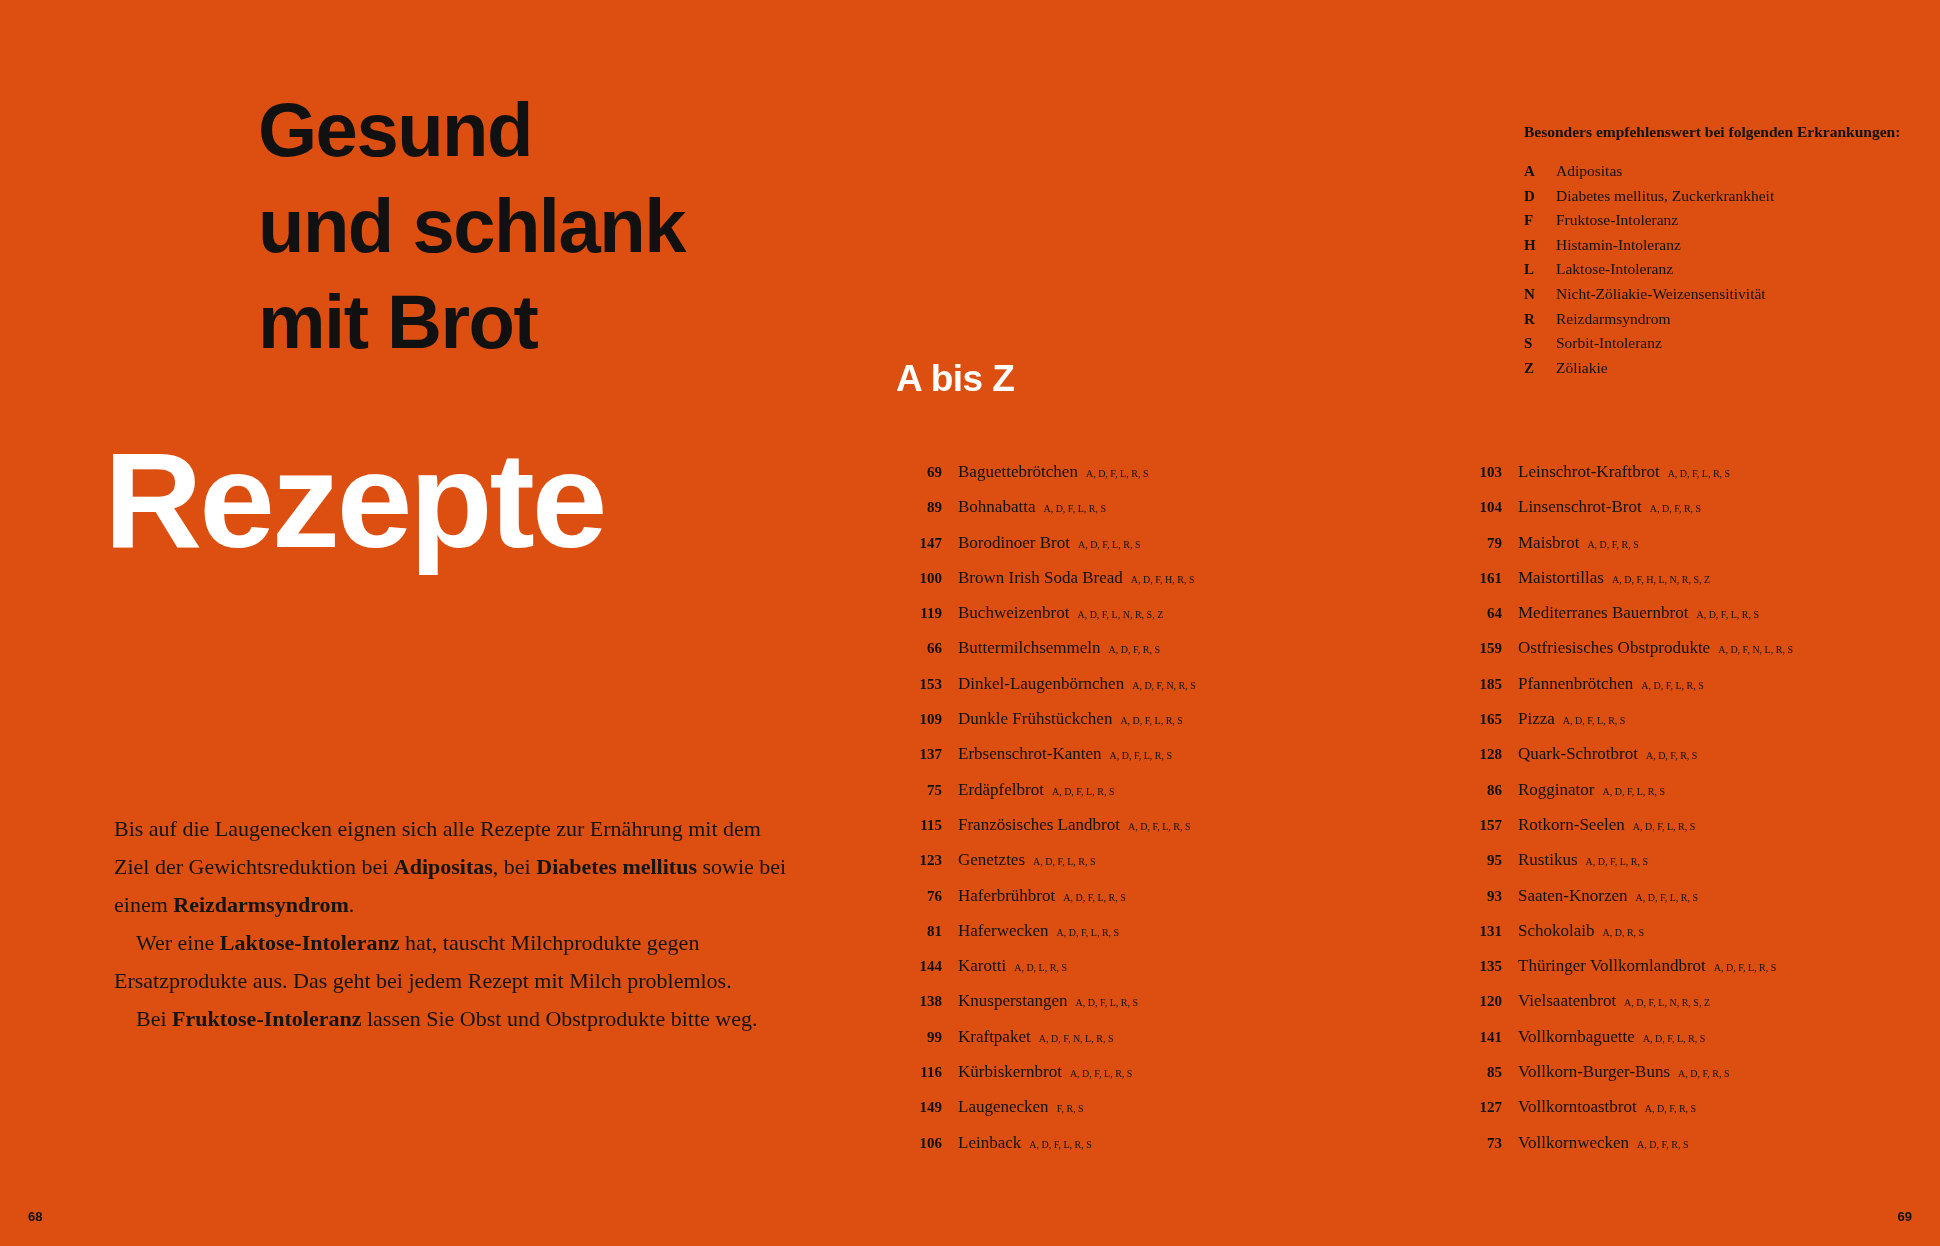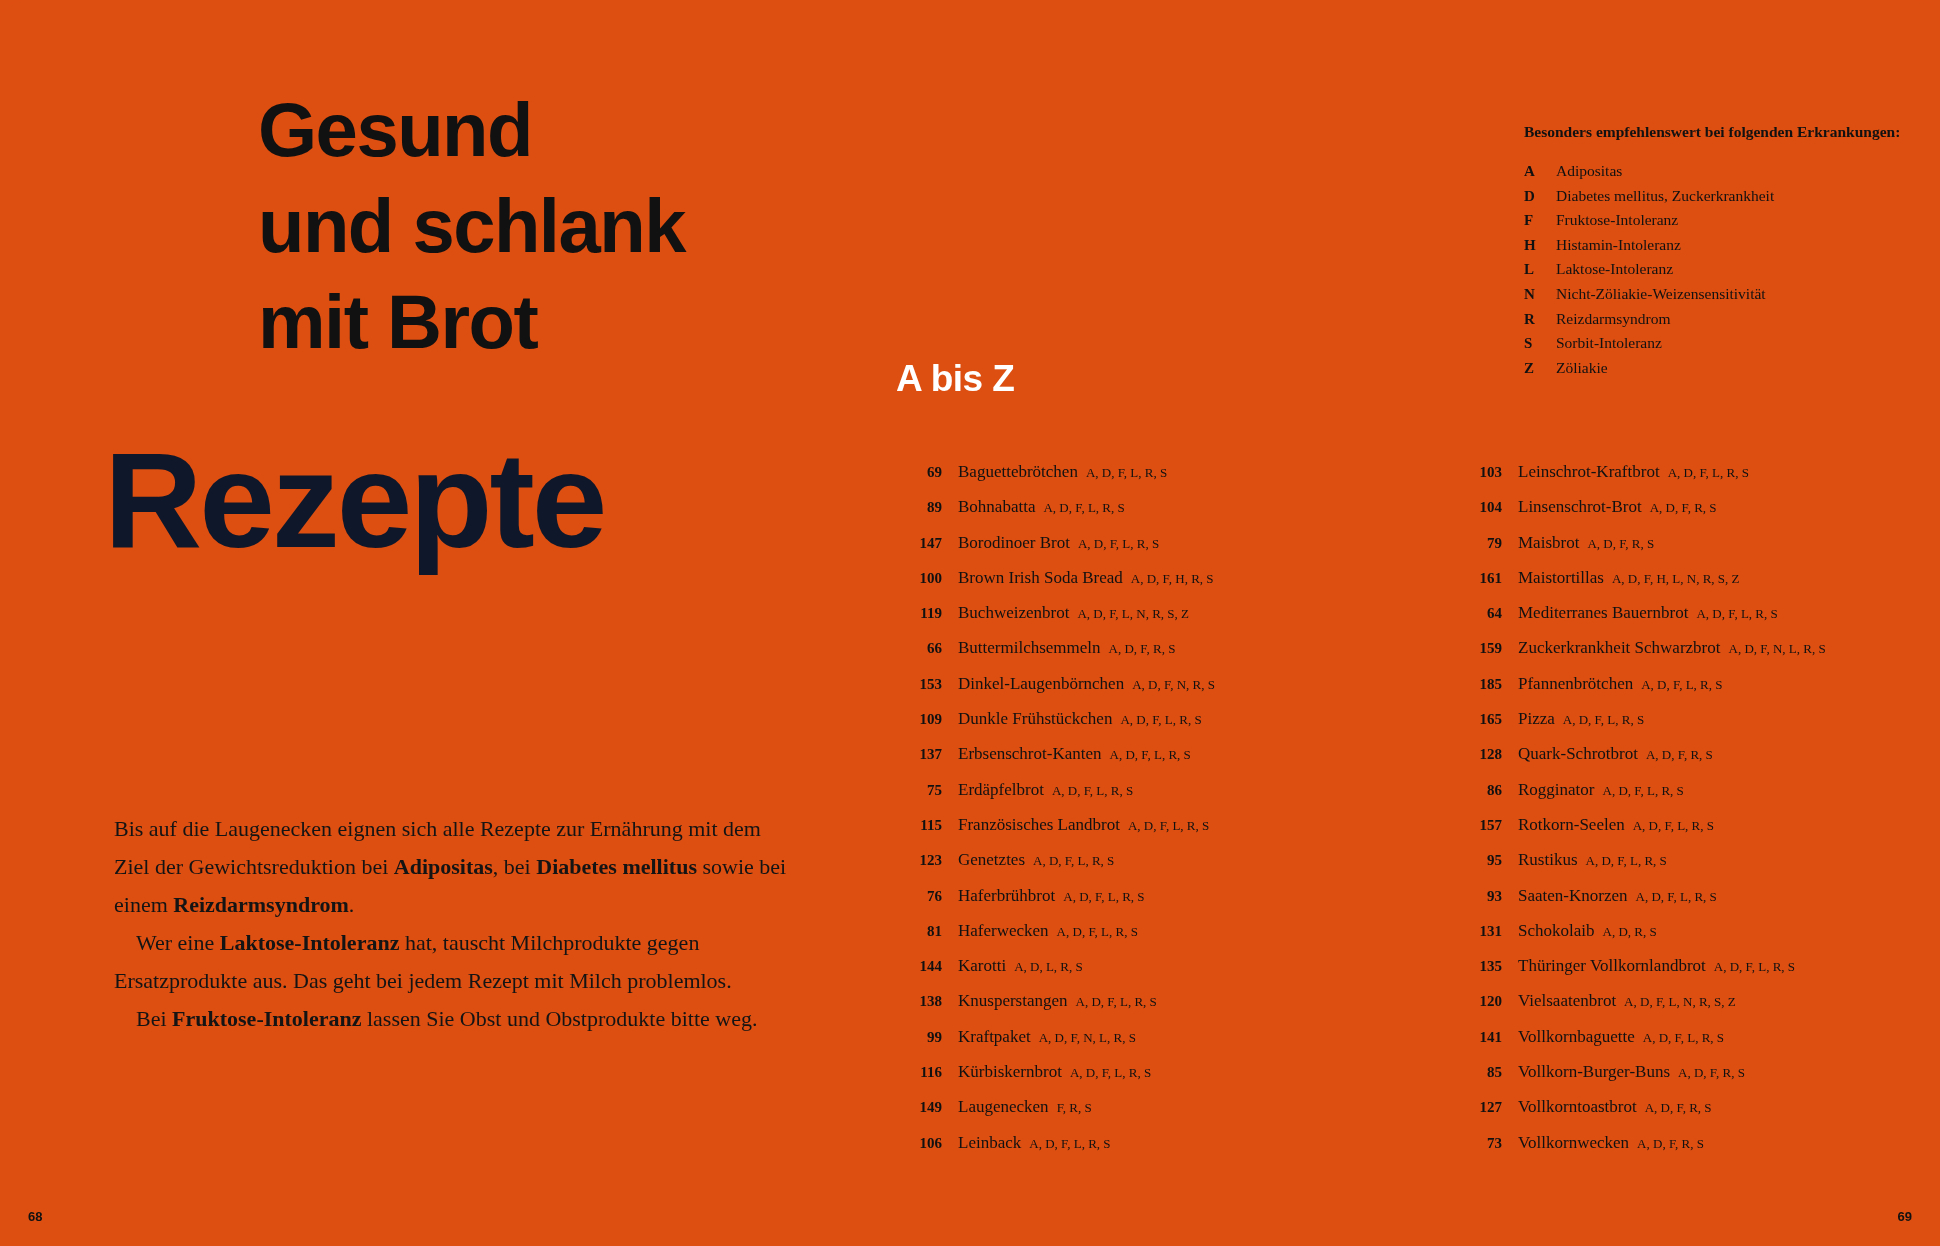--- a/index.html
+++ b/index.html
@@ -46,21 +46,21 @@
   }
   .rezepte {
     position: absolute;
     left: 104px;
     top: 432px;
     font-family: "Liberation Sans", sans-serif;
     font-weight: bold;
     font-size: 136px;
     line-height: 136px;
     letter-spacing: -3px;
-    color: #0f172a;
+    color: #ffffff;
     white-space: nowrap;
   }
 
   .intro {
     position: absolute;
     left: 114px;
     top: 810px;
     width: 680px;
     color: #141414;
     font-size: 22px;
@@ -178,21 +178,21 @@
   }
   .rname {
     font-family: "Liberation Serif", serif;
     font-weight: normal;
     font-size: 17px;
     color: #111111;
     white-space: nowrap;
   }
   .rtags {
     font-family: "Liberation Serif", serif;
-    font-size: 13px;
+    font-size: 10px;
     color: #111111;
     margin-left: 8px;
     white-space: nowrap;
   }
 </style>
 </head>
 <body>
 
 <div class="page">
 
@@ -385,21 +385,21 @@
             <span class="rname">Maistortillas</span>
             <span class="rtags">A, D, F, H, L, N, R, S, Z</span>
           </div>
           <div class="rrow">
             <span class="rpage">64</span>
             <span class="rname">Mediterranes Bauernbrot</span>
             <span class="rtags">A, D, F, L, R, S</span>
           </div>
           <div class="rrow">
             <span class="rpage">159</span>
-            <span class="rname">Zuckerkrankheit Schwarzbrot</span>
+            <span class="rname">Ostfriesisches Obstprodukte</span>
             <span class="rtags">A, D, F, N, L, R, S</span>
           </div>
           <div class="rrow">
             <span class="rpage">185</span>
             <span class="rname">Pfannenbrötchen</span>
             <span class="rtags">A, D, F, L, R, S</span>
           </div>
           <div class="rrow">
             <span class="rpage">165</span>
             <span class="rname">Pizza</span>

